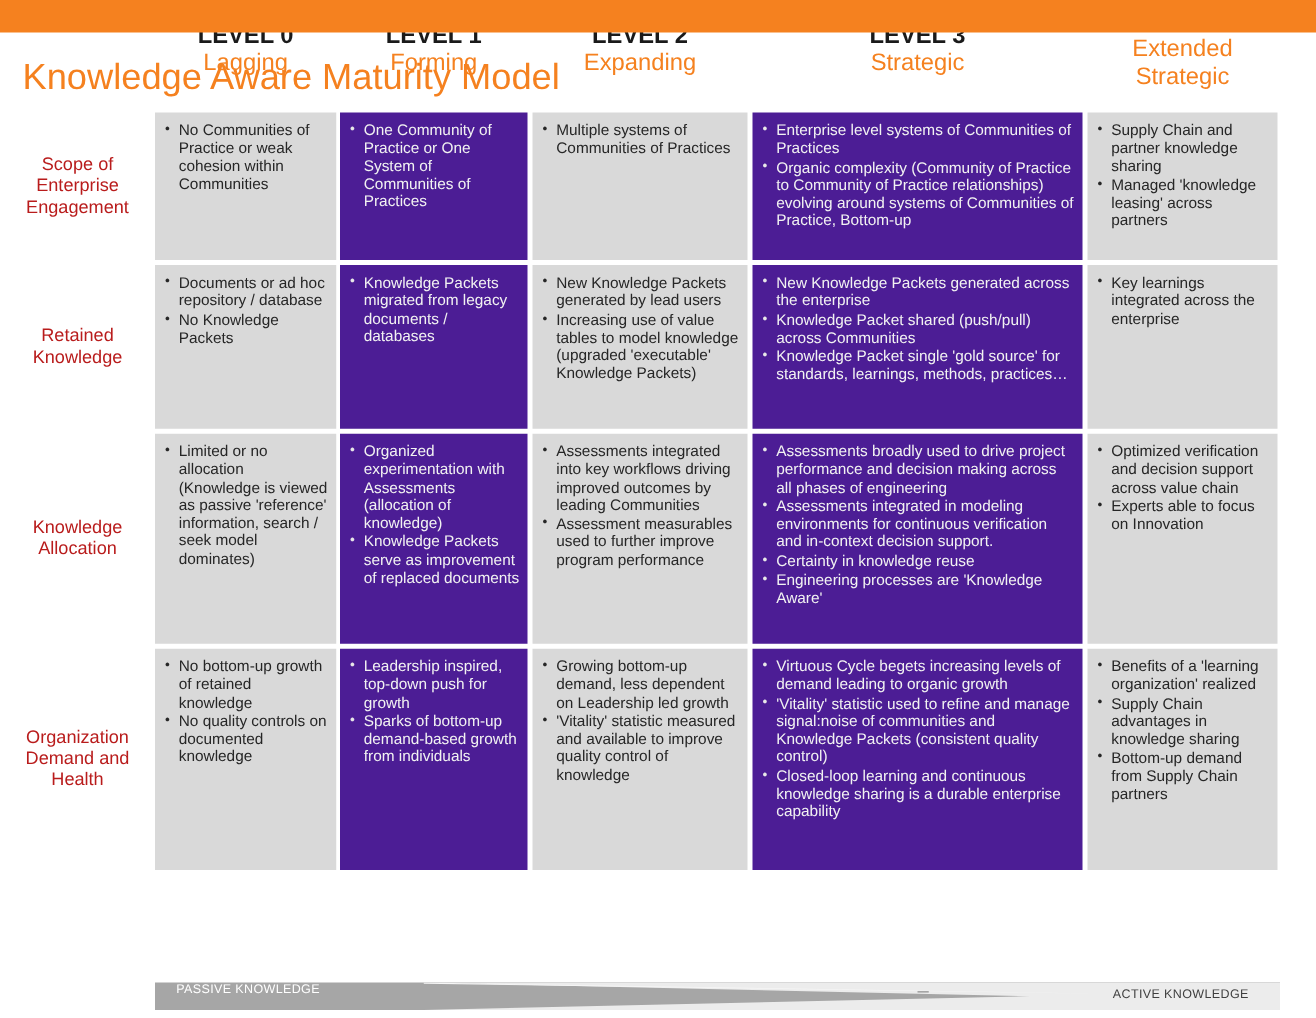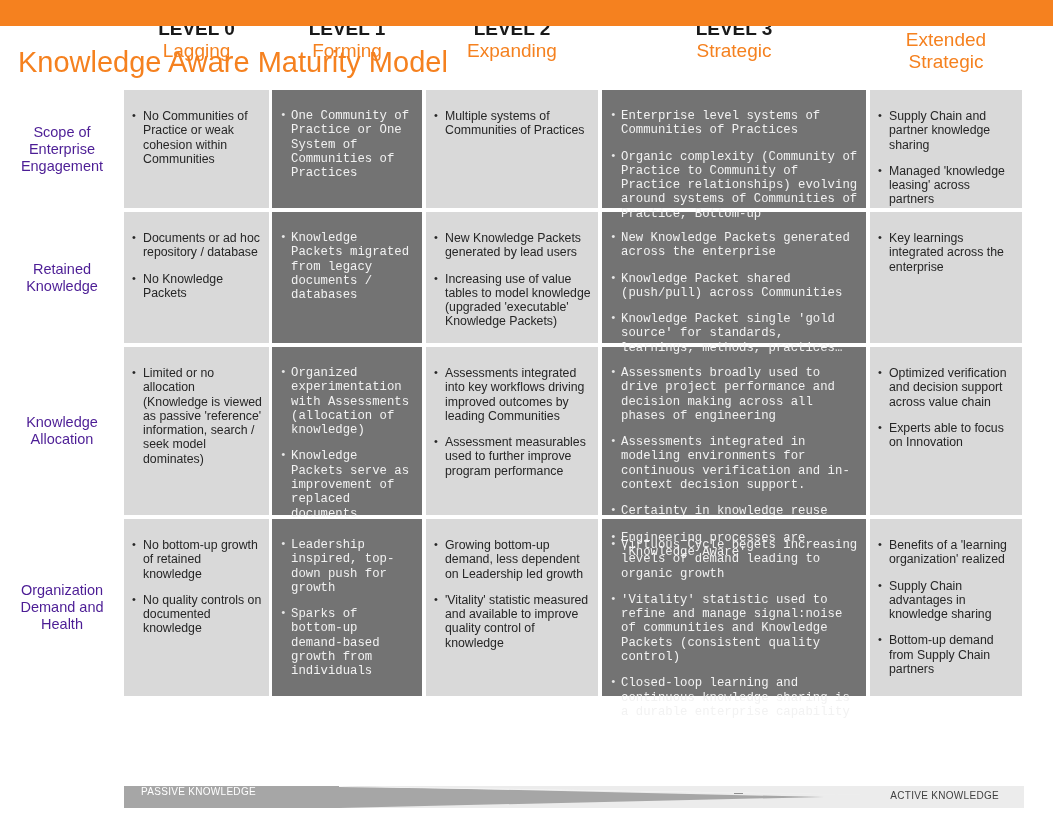--- a/index.html
+++ b/index.html
@@ -47,38 +47,38 @@
   .rowlabel-cell {
     width: 124px;
     flex: 0 0 124px;
     display: flex;
     align-items: center;
     justify-content: center;
     text-align: center;
     padding: 0 4px;
   }
   .rowlabel-cell .rl-text {
-    color: #4c1d95;
+    color: #b91c1c;
     font-size: 14.5px;
     line-height: 17px;
   }
 
   
   .cell {
     flex: 0 0 auto;
     padding: 7px 6px 6px 4px;
   }
   .c0 { width: 145px; flex-basis: 145px; margin-right: 3px; }
   .c1 { width: 150px; flex-basis: 150px; margin-right: 4px; }
   .c2 { width: 172px; flex-basis: 172px; margin-right: 4px; }
   .c3 { width: 264px; flex-basis: 264px; margin-right: 4px; }
   .c4 { width: 152px; flex-basis: 152px; }
 
   .shade-light { background: #D9D9D9; color: #262626; }
-  .shade-dark  { background: #737373; color: #F2F2F2; font-family: Liberation Mono, monospace; }
+  .shade-dark  { background: #4c1d95; color: #F2F2F2; }
 
   
   #header-row {
     display: flex;
     width: 1053px;
     align-items: center;
     height: 82px;
   }
   .hdr-spacer { width: 124px; flex: 0 0 124px; }
   .hdr-cell {
@@ -102,21 +102,21 @@
   
   ul.bullets {
     margin: 0;
     padding: 0 0 0 15px;
     list-style: none;
   }
   ul.bullets li {
     position: relative;
     font-size: 12.3px;
     line-height: 14.3px;
-    margin: 12px 0 1px 0;
+    margin: 0 0 1px 0;
     padding-left: 0;
   }
   ul.bullets li::before {
     content: "\2022";
     position: absolute;
     left: -11px;
     top: -1px;
     font-size: 11px;
   }
   .shade-dark ul.bullets li::before { color: #E8E8E8; }

